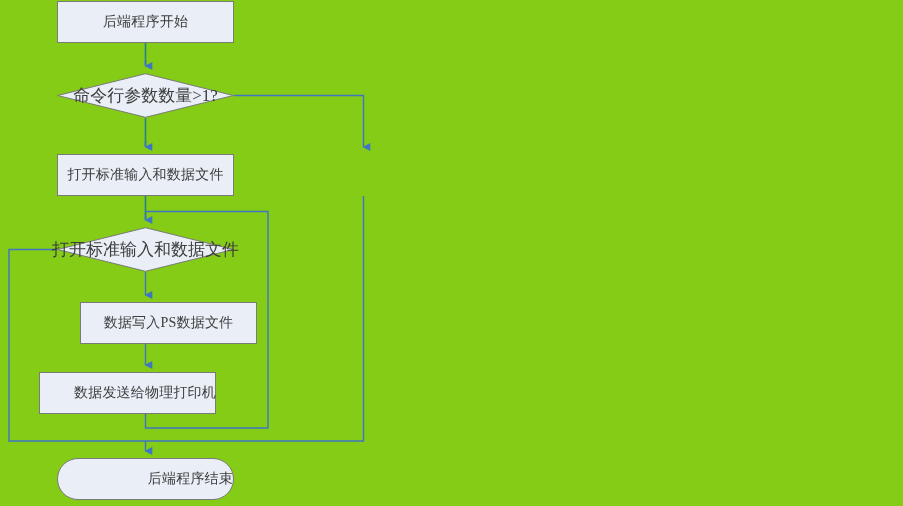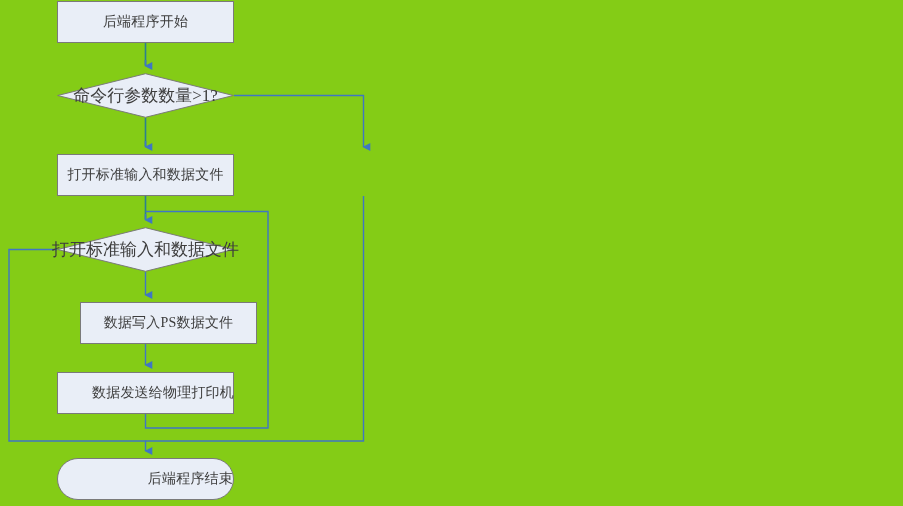--- a/index.html
+++ b/index.html
@@ -140,21 +140,21 @@
     <svg width="177" height="45" viewBox="0 0 177 45" xmlns="http://www.w3.org/2000/svg">
       <polygon points="88.5,0.7 176.3,22.5 88.5,44.3 0.7,22.5" fill="#e9eef7" stroke="#7a7a7a" stroke-width="1"></polygon>
     </svg>
     <div class="diamond-label">打开标准输入和数据文件</div>
   </div>
 
   <div class="node rect" style="left:57px; top:302px; width:177px; height:42px;margin-left:23px;">
     <span>数据写入PS数据文件</span>
   </div>
 
-  <div class="node rect" style="left:57px; top:372px; width:177px; height:42px;padding-left:35px;">
+  <div class="node rect" style="left:39px; top:372px; width:177px; height:42px;padding-left:35px;">
     <span>数据发送给物理打印机</span>
   </div>
 
   <div class="node terminal" style="left:57px; top:458px; width:177px; height:42px;justify-content:flex-end;">
     <span>后端程序结束</span>
   </div>
 
 </div>
 
 </body></html>

